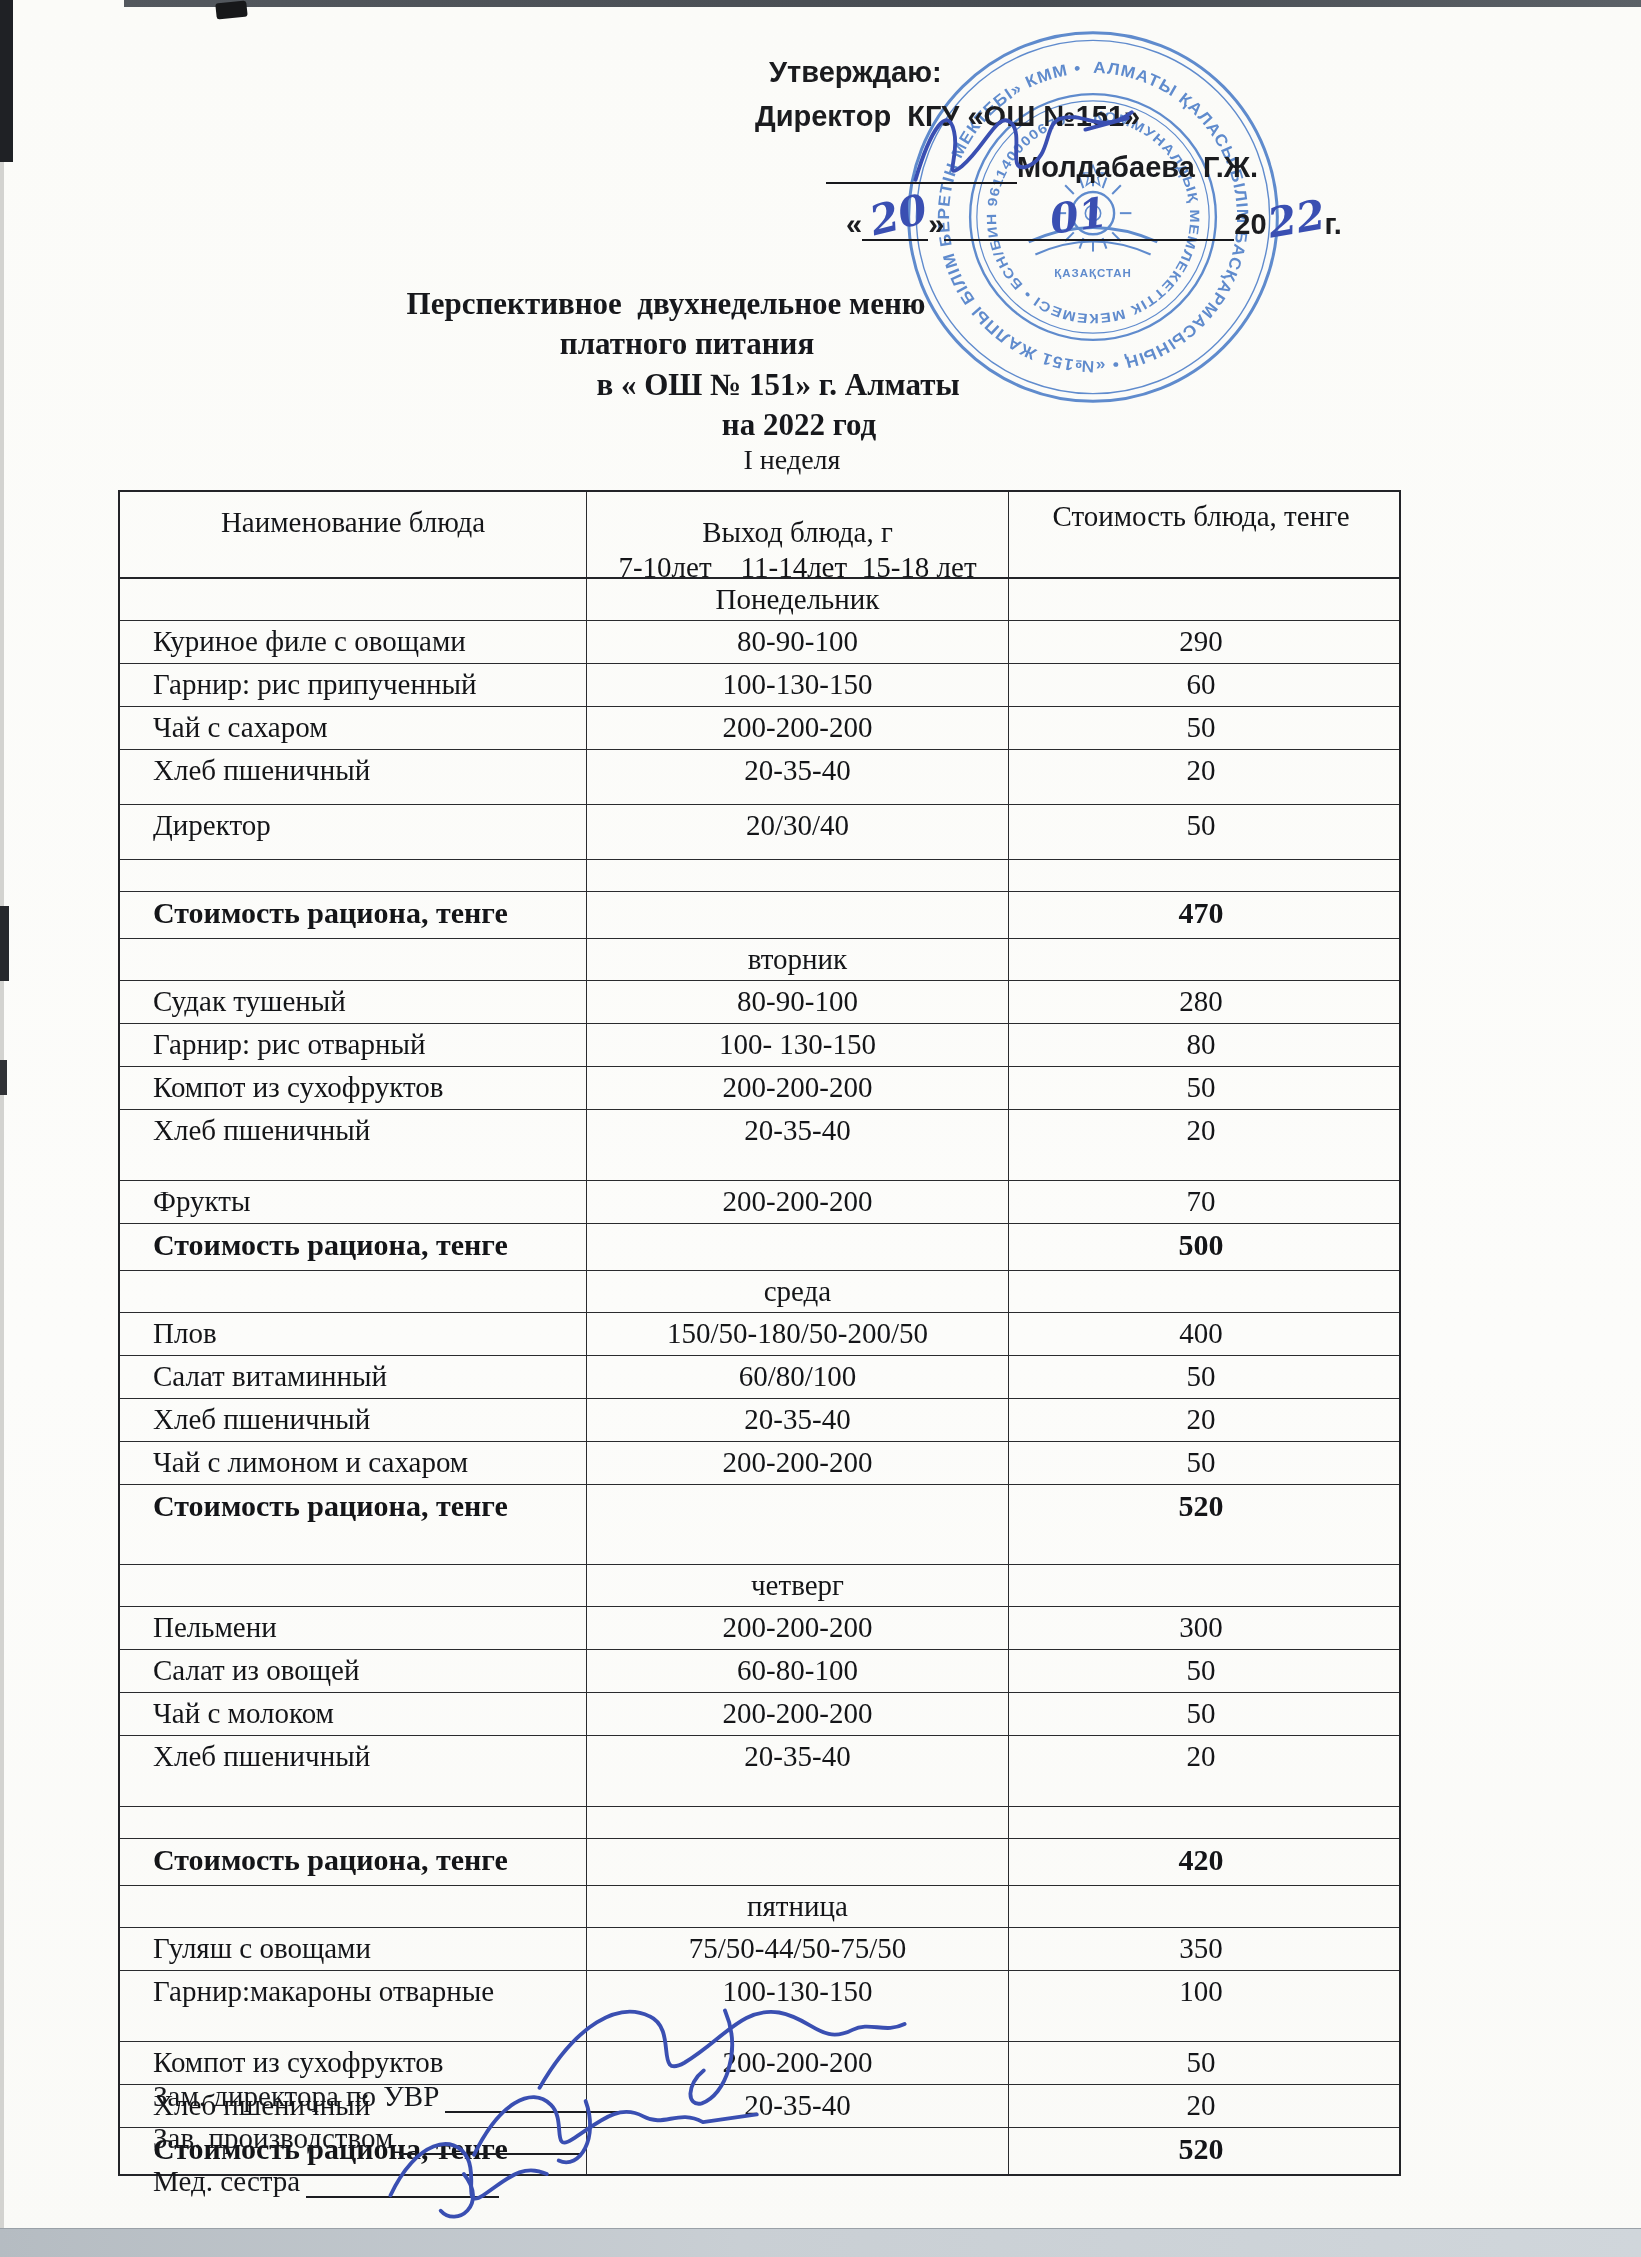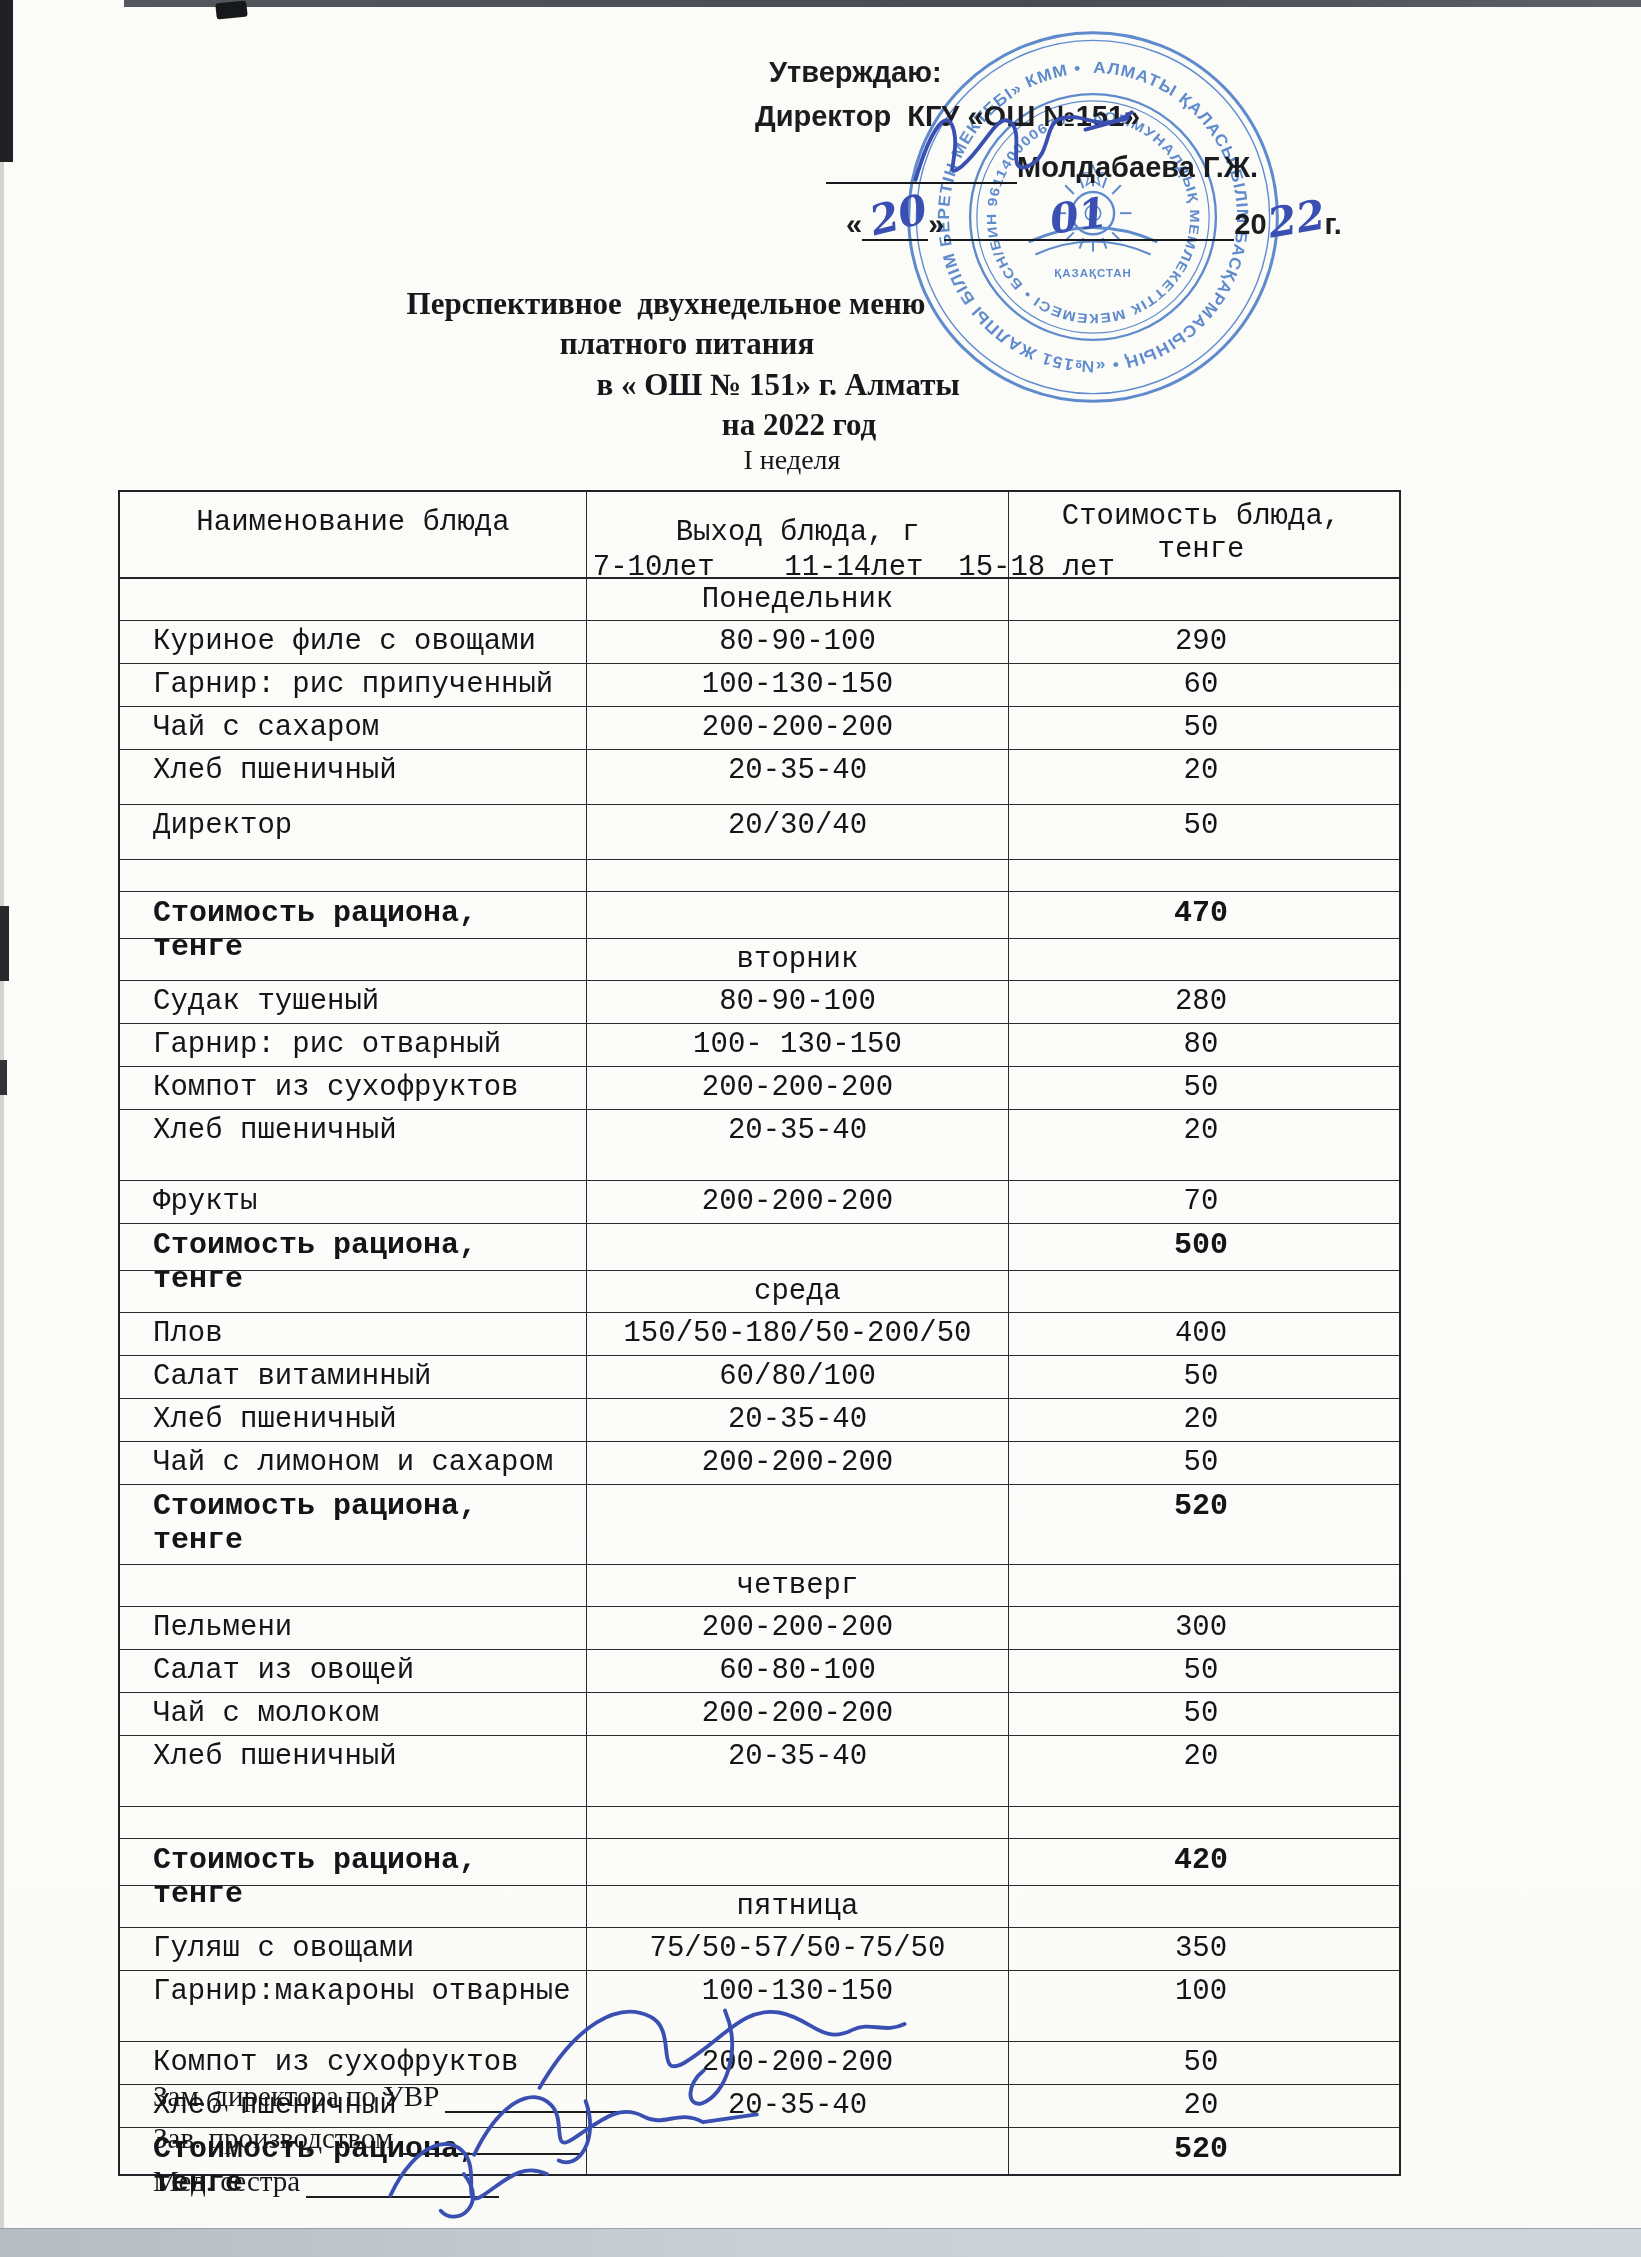--- a/index.html
+++ b/index.html
@@ -44,21 +44,21 @@
   .tline{position:absolute;transform:translateX(-50%);font-family:"Liberation Serif",serif;font-weight:700;font-size:31px;color:#17181c;white-space:pre;z-index:2;}
   .t1{left:666px;top:286px;text-align:center;}
   .t2{left:687px;top:326px;}
   .t3{left:778px;top:367px;}
   .t4{left:799px;top:407px;}
   .t5{left:792px;top:444px;font-weight:400;font-size:28px;}
 
   
   .menu-table{position:absolute;left:118px;top:490px;width:1279px;border:2.9px solid #232428;z-index:2;
               font-family:"Liberation Serif",serif;color:#141518;}
-  .trow{display:grid;grid-template-columns:466px 422px 385px;border-bottom:1.9px solid #2a2b2e;align-items:start;font-family:Liberation Mono, monospace;}
+  .trow{display:grid;grid-template-columns:466px 422px 385px;border-bottom:1.9px solid #2a2b2e;align-items:start;}
   [data-name="menu-table-body"] .trow:last-child{border-bottom:none;}
   .tc{padding:3.9px 5.8px 0 9.7px;font-size:29px;min-height:1px;}
   .tc+.tc{border-left:1.9px solid #2a2b2e;height:100%;box-sizing:border-box;}
   .c1{padding-left:33px;}
   .center{text-align:center;padding-left:5.8px;}
   .thead{height:85px;border-bottom:2.4px solid #232428;}
   .thead .tc{font-size:29px;}
   .ages{white-space:pre;margin-top:2px;}
   .trow.day{height:41px;}
   .trow.dish{height:42px;}
@@ -303,21 +303,21 @@
           <div class="tc c2 center" data-name="portion-value"></div>
           <div class="tc c3 center" data-name="price-value">420</div>
         </div>
         <div class="trow day" data-name="day-row">
           <div class="tc c1" data-name="day-cell-blank"></div>
           <div class="tc c2 center" data-name="day-label">пятница</div>
           <div class="tc c3" data-name="day-cell-blank"></div>
         </div>
         <div class="trow dish" data-name="dish-row">
           <div class="tc c1" data-name="dish-name">Гуляш с овощами</div>
-          <div class="tc c2 center" data-name="portion-value">75/50-57/50-75/50</div>
+          <div class="tc c2 center" data-name="portion-value">75/50-44/50-75/50</div>
           <div class="tc c3 center" data-name="price-value">350</div>
         </div>
         <div class="trow dish tall" data-name="dish-row">
           <div class="tc c1" data-name="dish-name">Гарнир:макароны отварные</div>
           <div class="tc c2 center" data-name="portion-value">100-130-150</div>
           <div class="tc c3 center" data-name="price-value">100</div>
         </div>
         <div class="trow dish" data-name="dish-row">
           <div class="tc c1" data-name="dish-name">Компот из сухофруктов</div>
           <div class="tc c2 center" data-name="portion-value">200-200-200</div>

